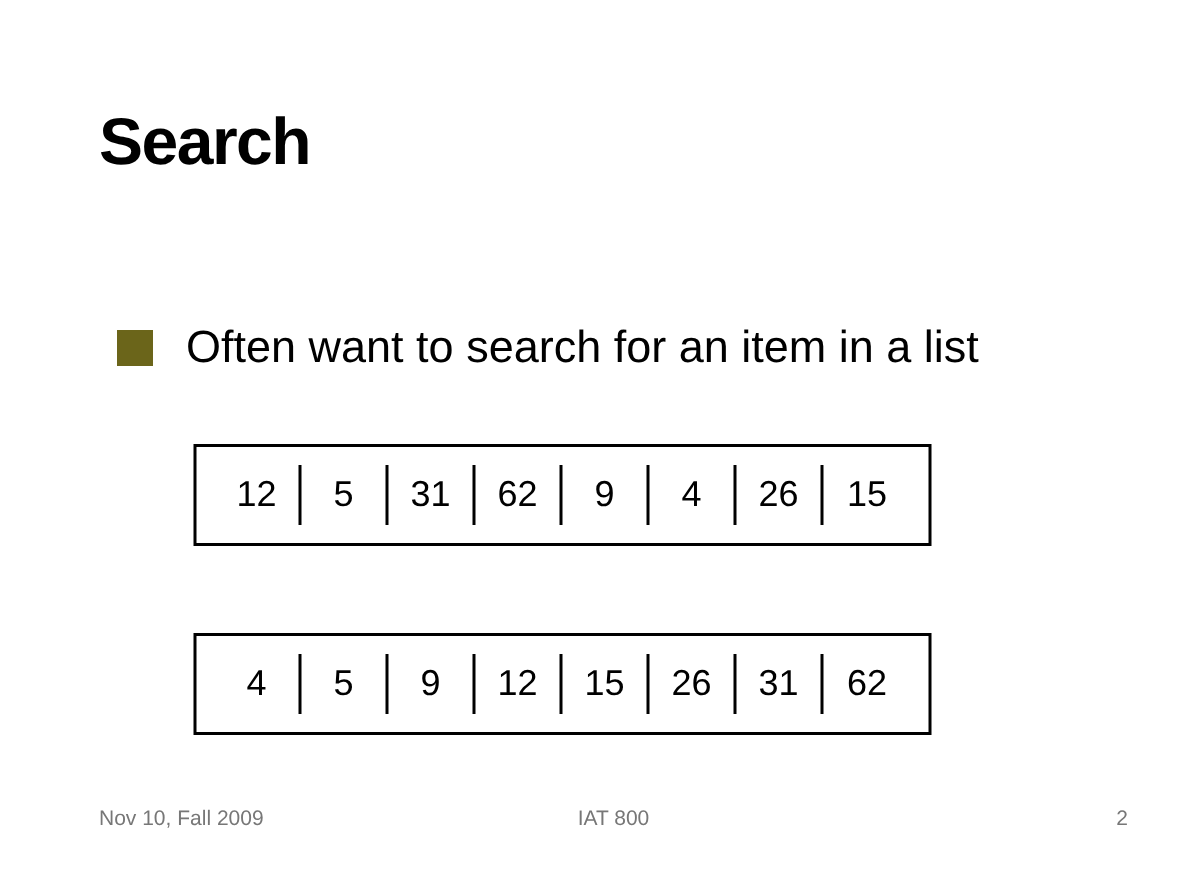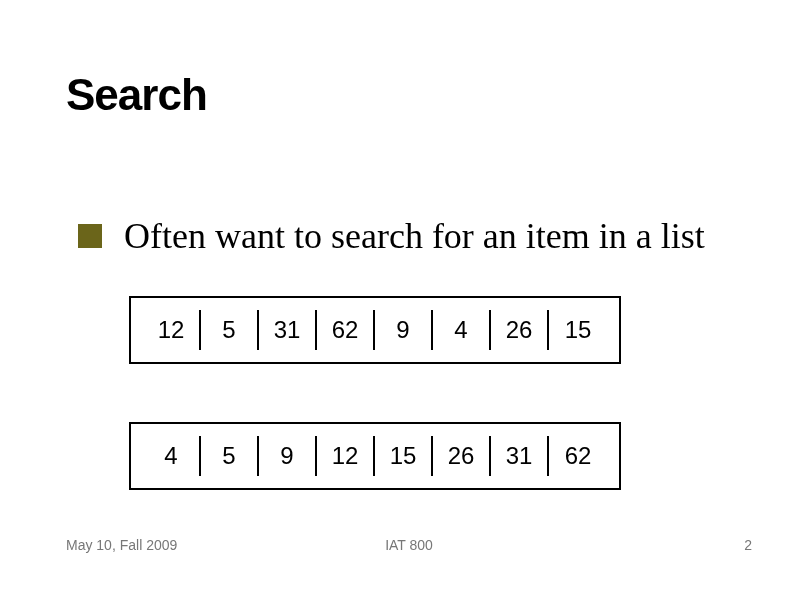--- a/index.html
+++ b/index.html
@@ -31,24 +31,23 @@
     }
     .content {
       position: absolute;
       top: 155px;
       left: 30px;
       width: 740px;
     }
     .bullet-line {
       display: flex;
       align-items: center;
-      font-size: 36px;
+      font-size: 30px;
       color: #000000;
       margin-bottom: 2px;
-      font-family: Liberation Serif, serif;
     }
     .bullet-square {
       width: 16px;
       height: 16px;
       background: #6b651a;
       margin-right: 10px;
       flex-shrink: 0;
     }
     .table-row {
       position: absolute;
@@ -142,18 +141,18 @@
     <div class="cell">5</div>
     <div class="cell">9</div>
     <div class="cell">12</div>
     <div class="cell">15</div>
     <div class="cell">26</div>
     <div class="cell">31</div>
     <div class="cell">62</div>
   </div>
 
   <div class="footer">
-    <span class="footer-left">May 10, Fall 2009</span>
+    <span class="footer-left">Nov 10, Fall 2009</span>
     <span class="footer-center">IAT 800</span>
     <span class="footer-right">2</span>
   </div>
 
 </div>
 
 </body></html>

